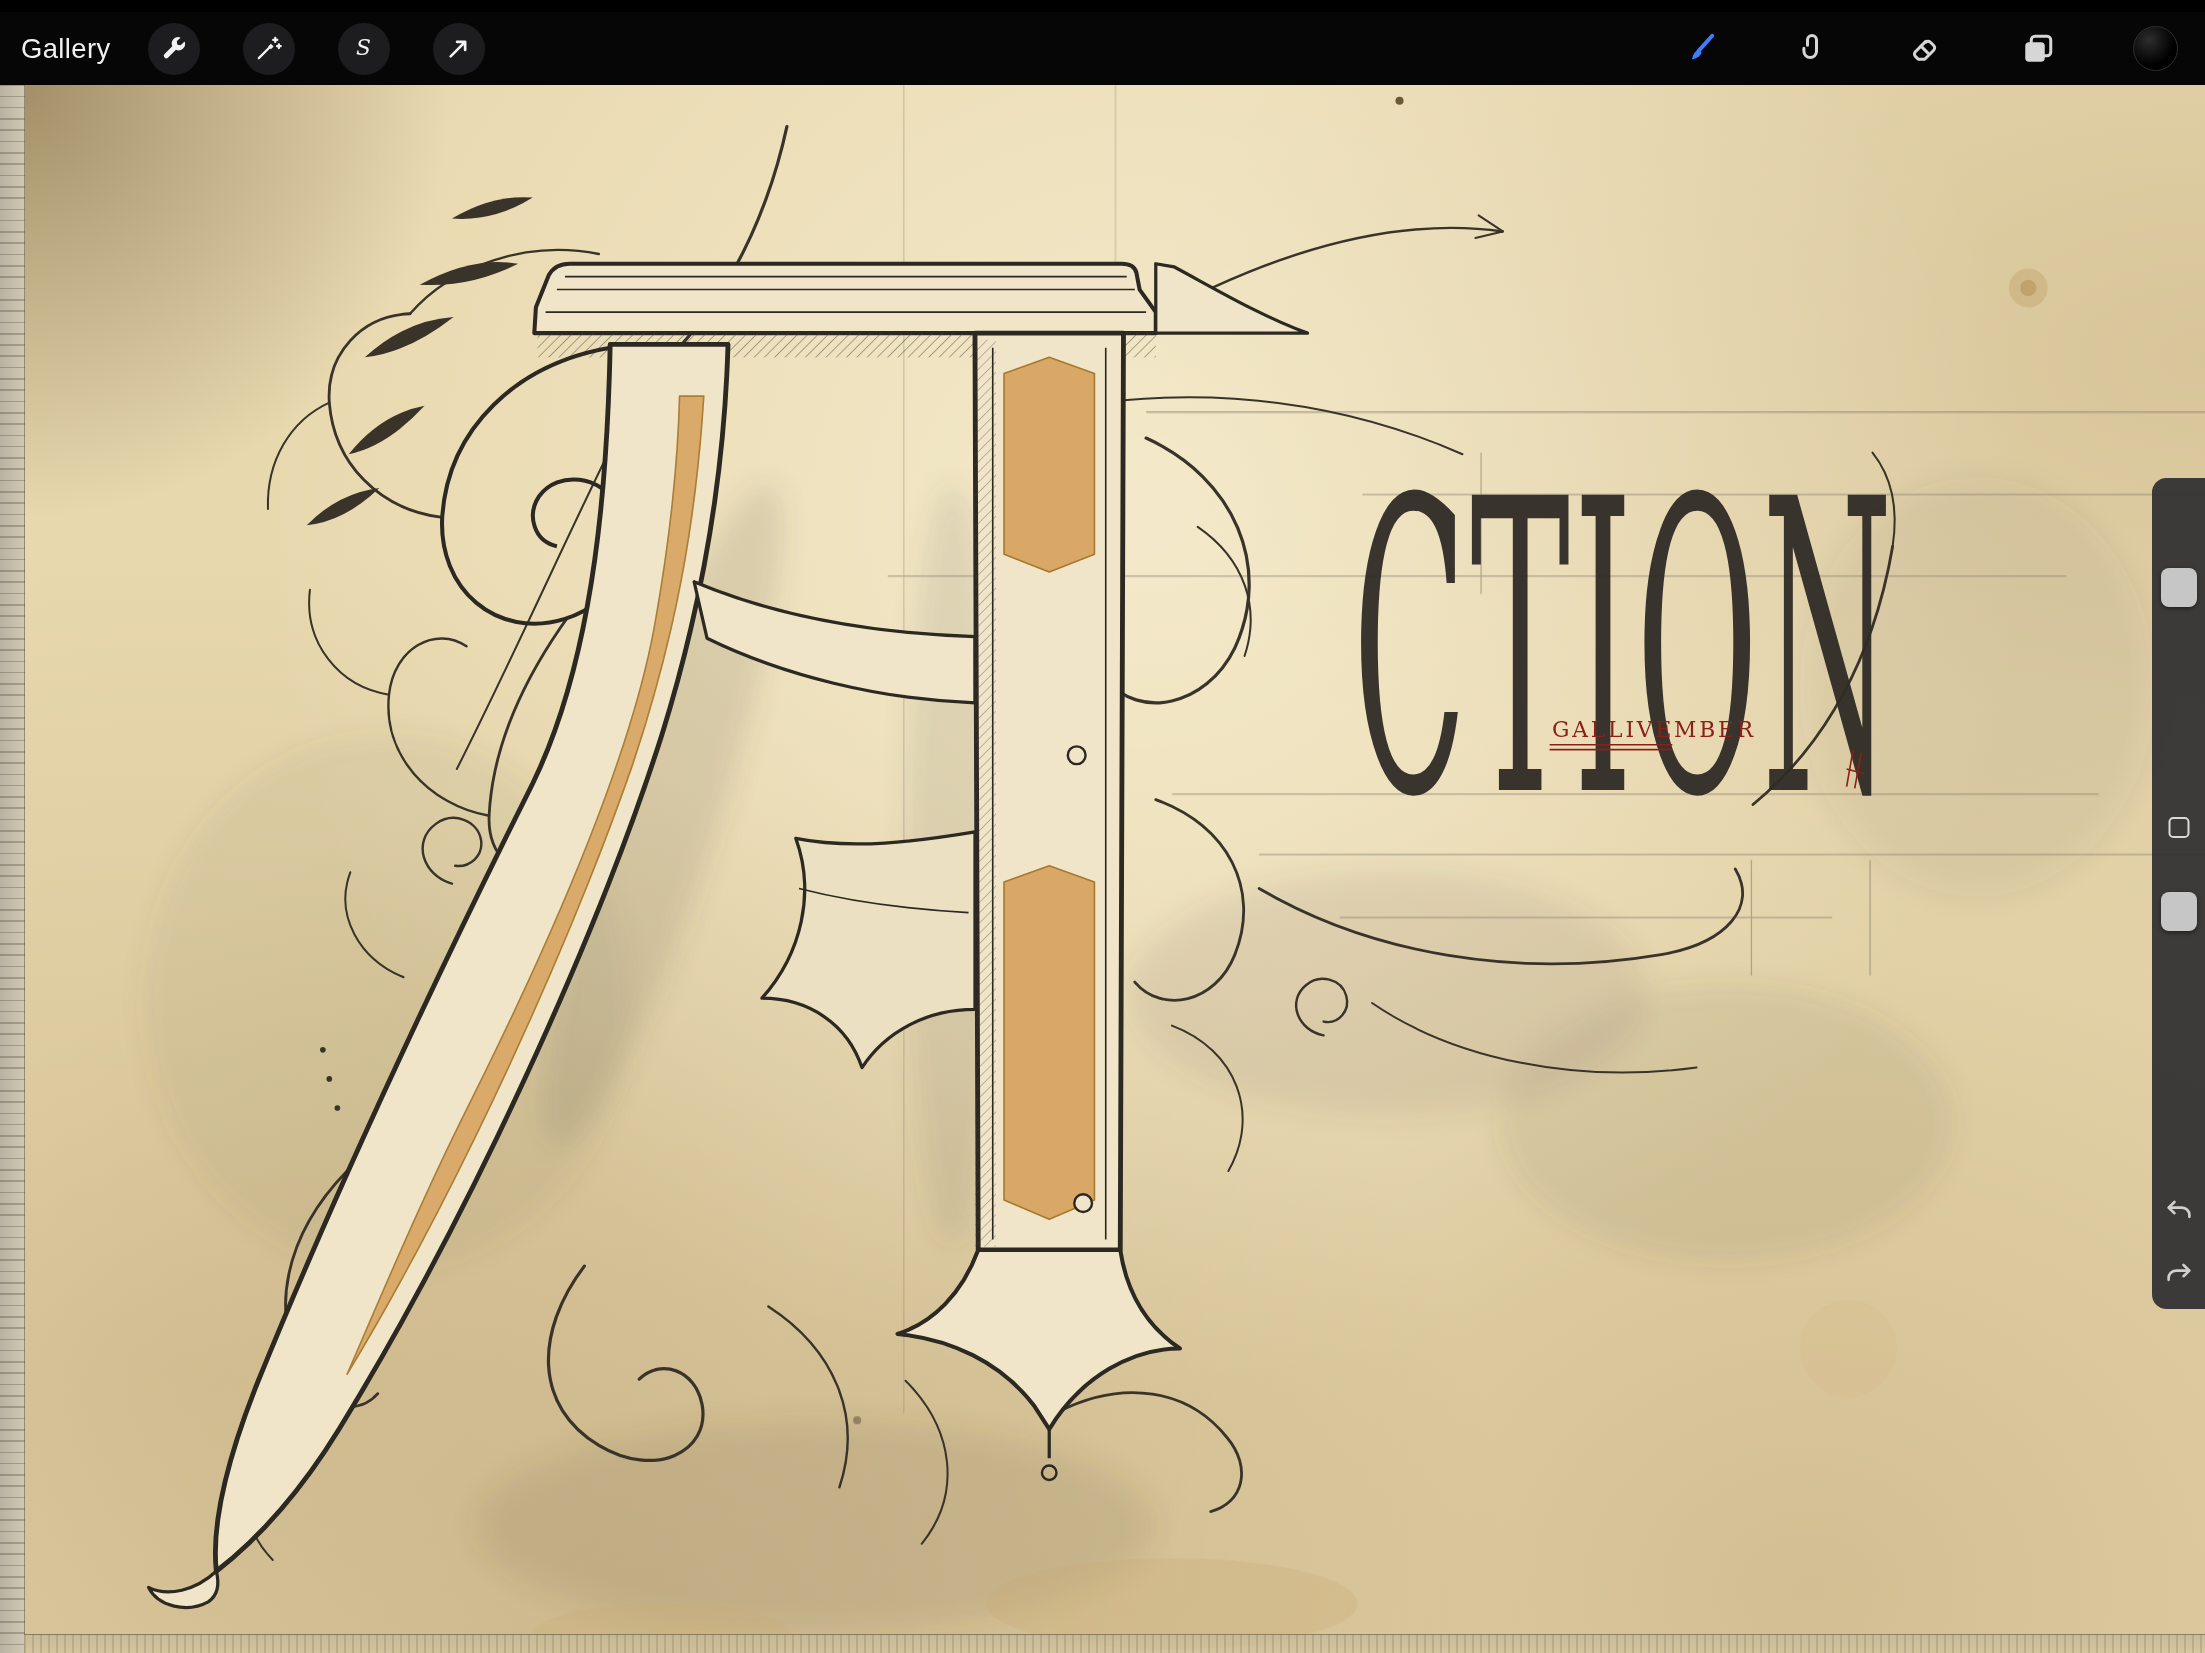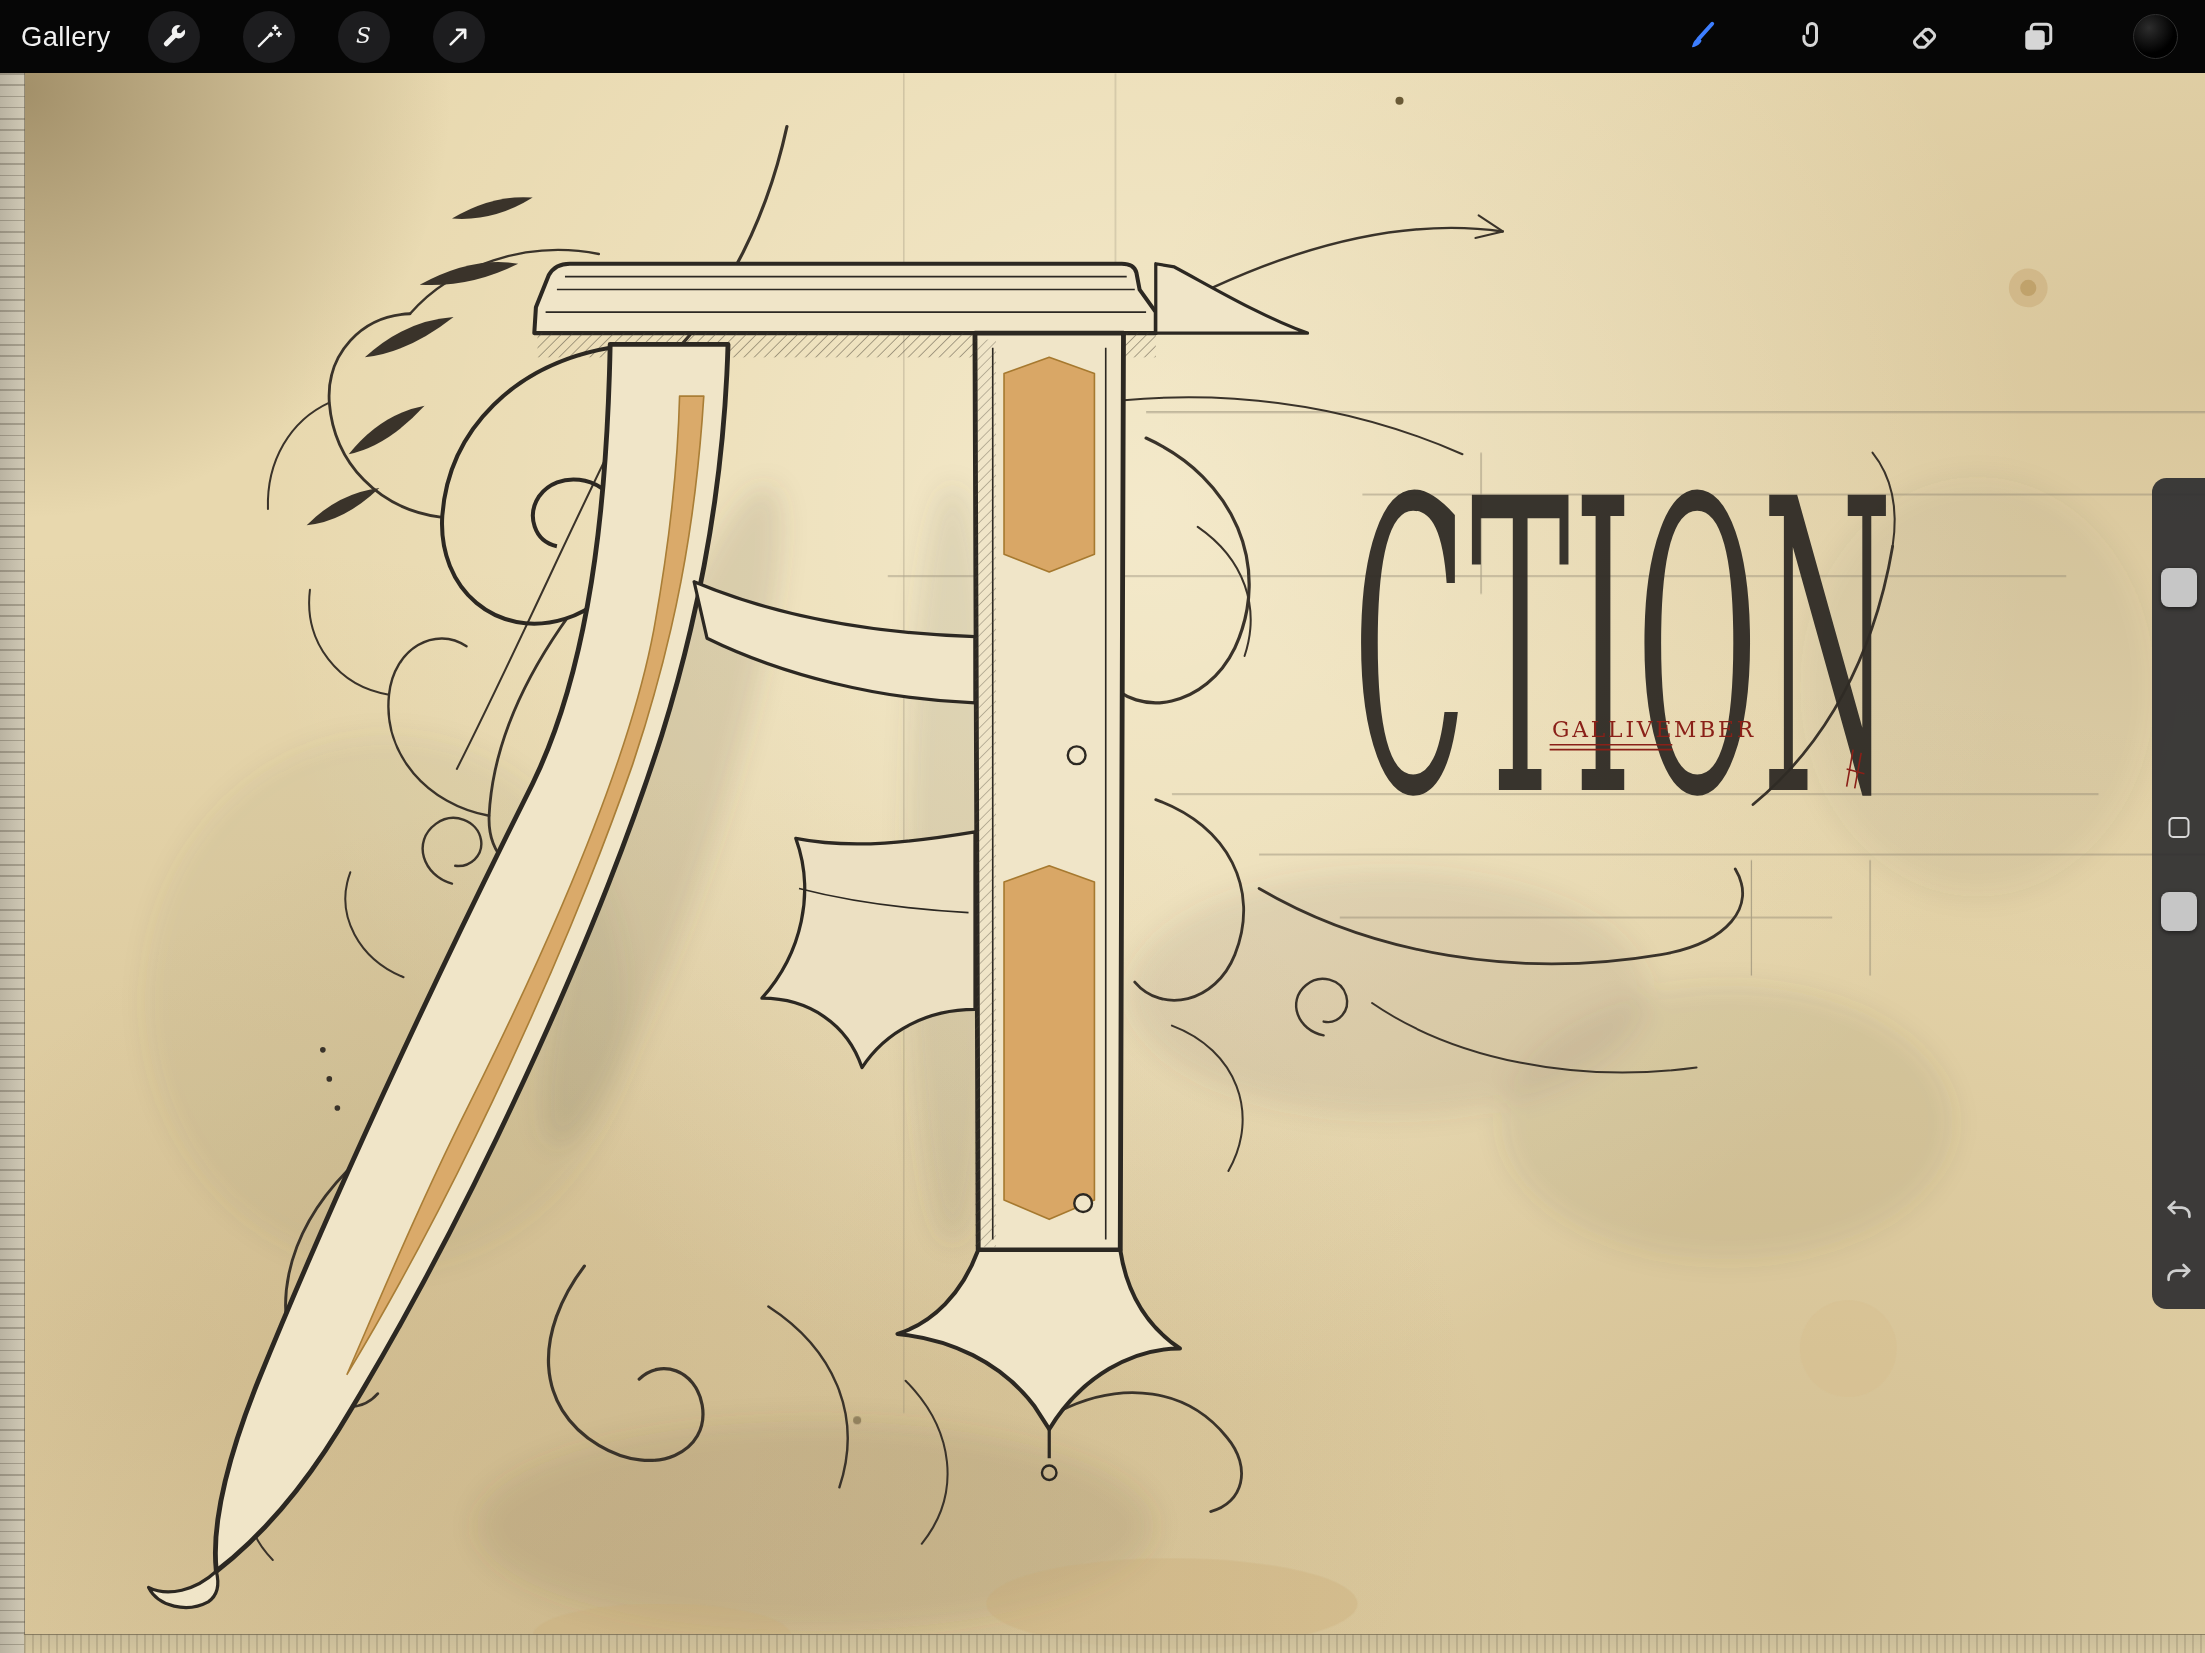--- a/index.html
+++ b/index.html
@@ -2,21 +2,21 @@
 <html style="font-size:13px"><head>
 <meta charset="utf-8">
 <style>
   html,body{margin:0;padding:0;}
   body{
     width:2205px;height:1653px;position:relative;overflow:hidden;
     background:#000;font-family:"Liberation Sans",sans-serif;
   }
   
   .topbar{
-    position:absolute;top:0;left:0;width:2205px;height:73px;
+    position:absolute;top:12px;left:0;width:2205px;height:73px;
     background:#060606;display:flex;align-items:center;
     padding:0 27.4px 0 21px;box-sizing:border-box;z-index:10;
   }
   .gallery-label{color:#f0f0f0;font-size:27.4px;letter-spacing:0.4px;cursor:default;}
   .left-tools{display:flex;gap:43px;margin-left:37px;align-items:center;}
   .tool-circle{
     width:52px;height:52px;border-radius:50%;background:#1d1d1f;
     display:flex;align-items:center;justify-content:center;
   }
   .tool-circle svg{width:29px;height:29px;display:block;}

